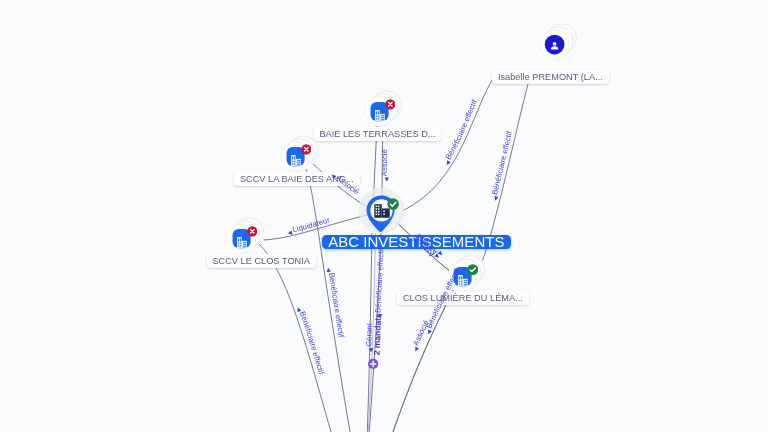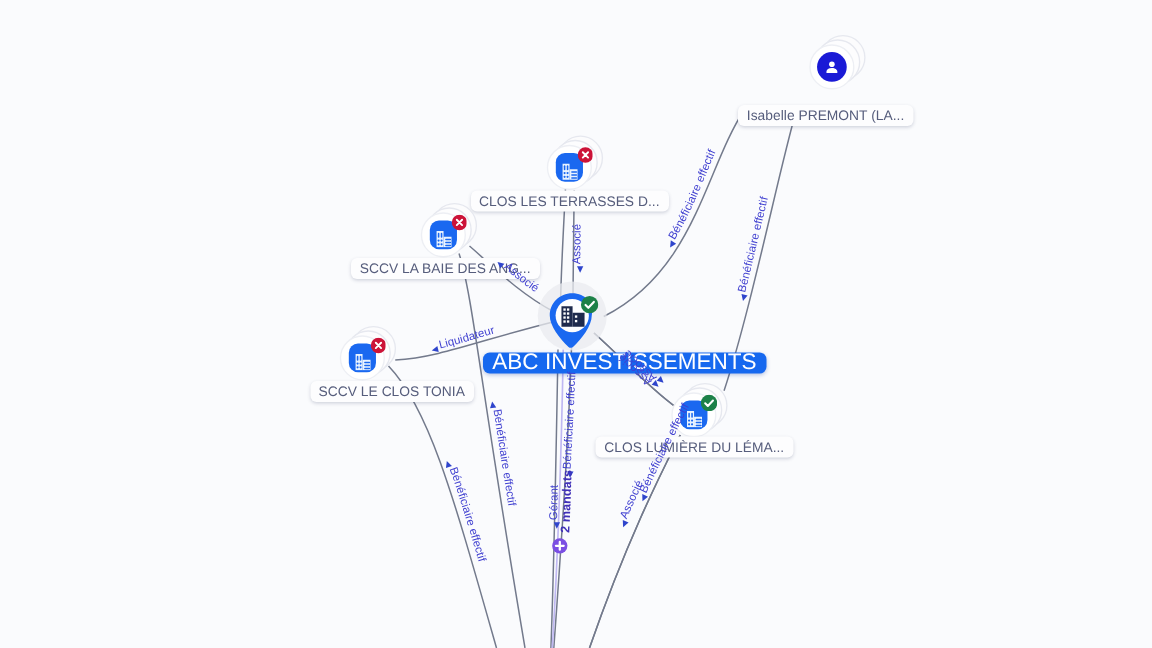--- a/index.html
+++ b/index.html
@@ -66,21 +66,21 @@
               <rect x="12.9" y="11.6" width="6.5" height="1.6" rx=".8"></rect>
               <rect x="12.9" y="14.9" width="6.5" height="1.6" rx=".8"></rect>
               <rect x="12.9" y="18.1" width="6.5" height="1.6" rx=".8"></rect>
             </g>
           </svg></div>
         <div style="position: absolute; left: 28.2px; top: 7.6px;"><svg class="badge" width="10.6" height="10.6" viewBox="0 0 24 24">
             <circle cx="12" cy="12" r="11.6" fill="#cc1338"></circle>
             <path d="M8.0 8.0 L16.0 16.0 M16.0 8.0 L8.0 16.0" stroke="#fff" stroke-width="2.9" stroke-linecap="round"></path>
           </svg></div>
       </div>
-      <div class="nodelabel" style="left: 313.5px; top: 127px;">CLOS LES TERRASSES D...</div>
+      <div class="nodelabel" style="left: 313.5px; top: 127px;">BAIE LES TERRASSES D...</div>
       <div class="node" style="left: 272.4px; top: 133.4px; width: 47.2px; height: 47.2px;">
         <svg width="47.2" height="47.2" viewBox="0 0 47.2 47.2" style="position:absolute;left:0;top:0;overflow:visible">
           <circle cx="31" cy="17.400000000000002" r="14.6" fill="#fcfcfd" stroke="#e6e8ef" stroke-width=".9"></circle>
           <circle cx="27.5" cy="20.3" r="14.6" fill="#fdfdfe" stroke="#e6e8ef" stroke-width=".9"></circle>
           <circle cx="23.6" cy="23.6" r="14.6" fill="#fff" stroke="#edeff4" stroke-width=".9"></circle>
           <rect x="14.55" y="14.05" width="18.1" height="19.1" rx="6.1" fill="#1a68f0"></rect>
         </svg>
         <div style="position:absolute;left:18.700000000000003px;top:18.3px;width:10.4px;height:10.9px"><svg width="10.4" height="10.9" viewBox="3.6 3.2 16.8 17.6">
             <g fill="#e9f3ff">
               <path d="M3.2 3.2h8.0v17.6H3.2z"></path>

